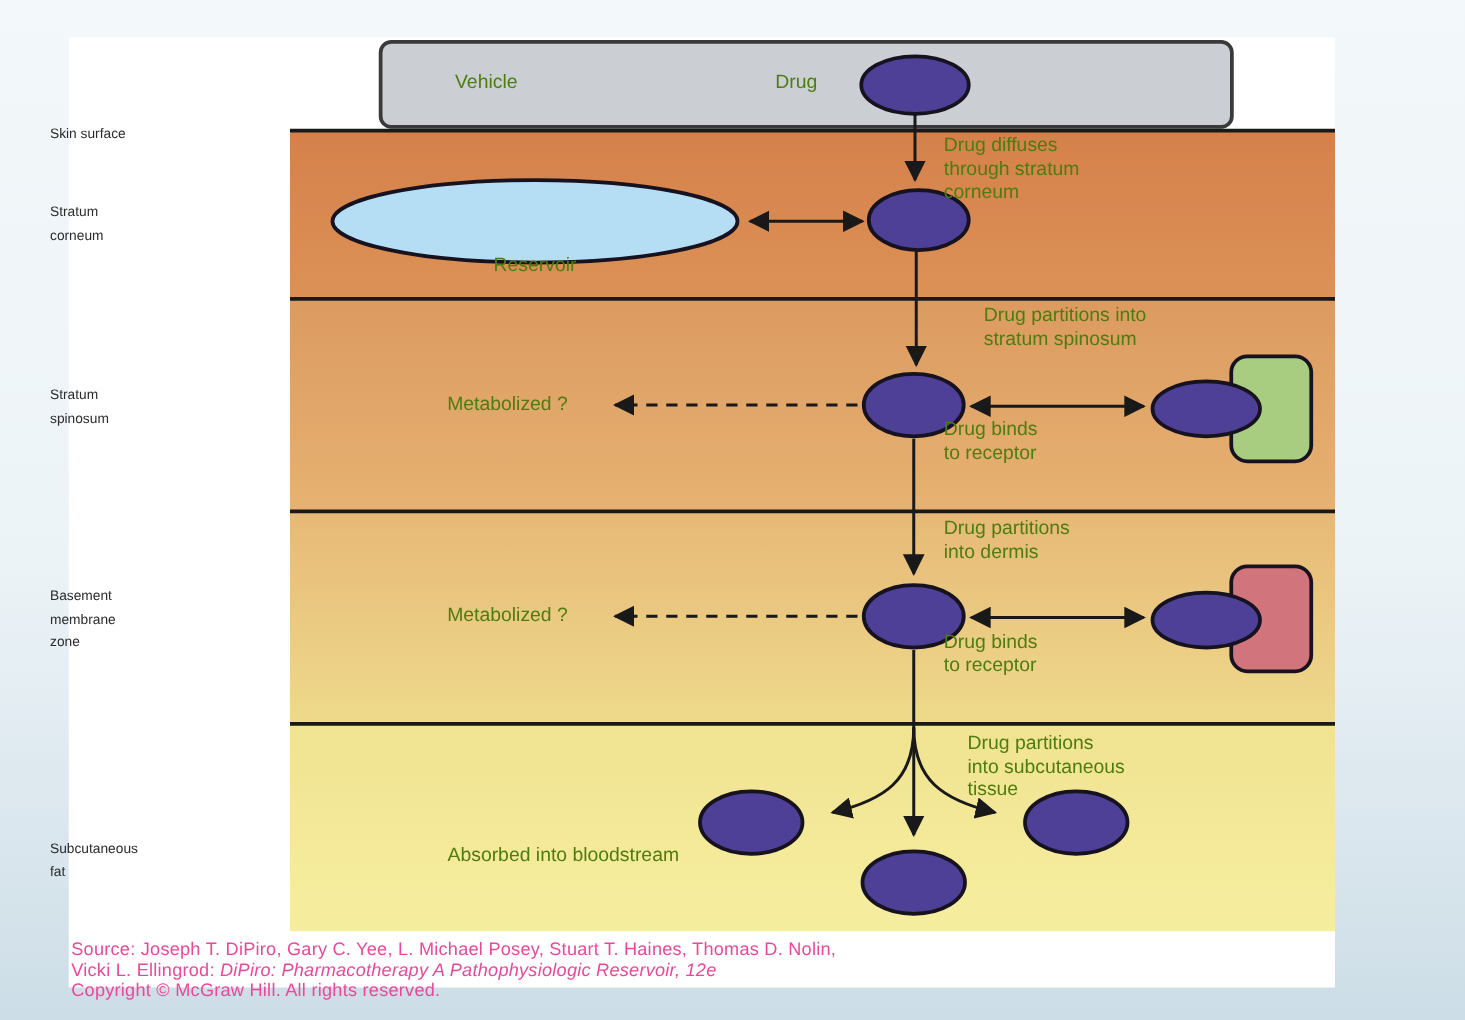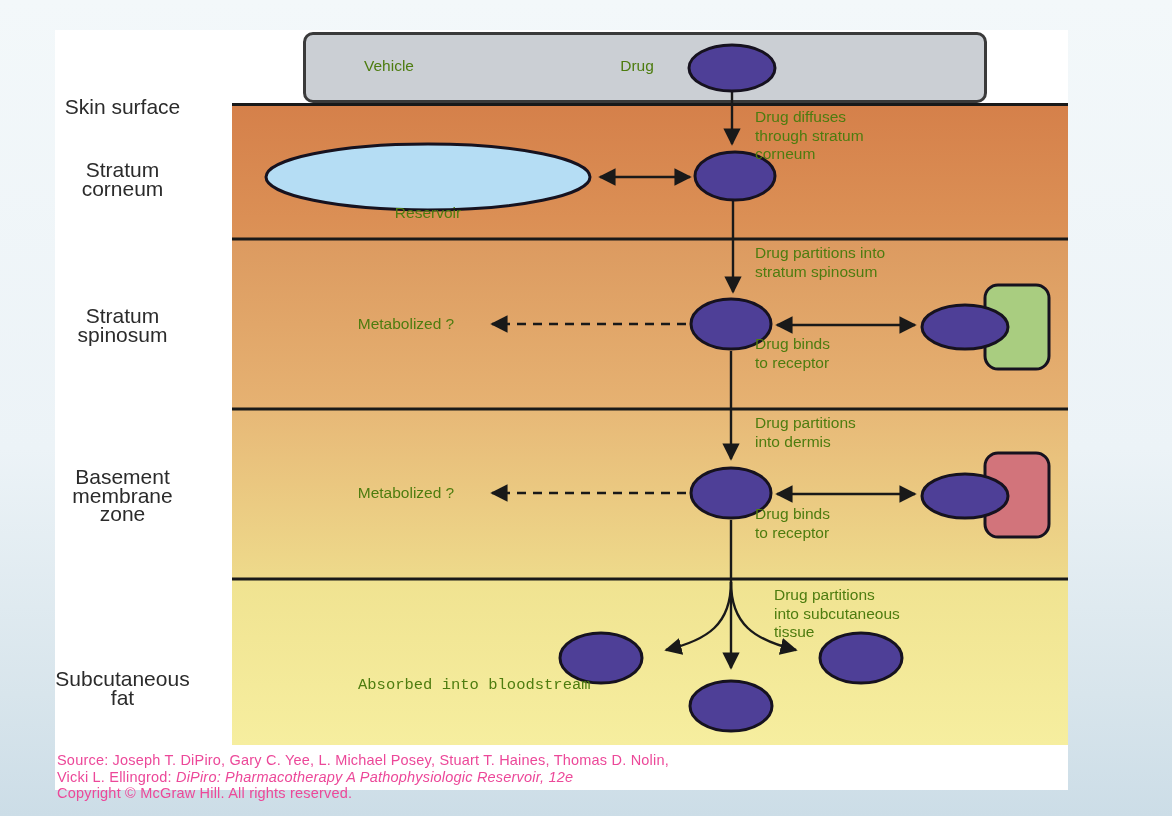--- a/index.html
+++ b/index.html
@@ -23,22 +23,22 @@
   .vehicle-box {
     position: absolute; left: 303px; top: 32px; width: 684px; height: 71px;
     background: #cbcfd4; border: 3px solid #3a3a3a; border-radius: 10px;
   }
   svg.overlay { position: absolute; left: 0; top: 0; width: 1172px; height: 816px; pointer-events: none; }
   .figtext {
     position: absolute; color: #4d7c0f; font-size: 15.5px; line-height: 18.5px;
     white-space: pre-line;
   }
   .layer-label {
-    position: absolute; left: 40px; width: 165px; text-align: center;
-    color: #2b2b2b; font-size: 21px; line-height: 18.5px; white-space: pre-line;
+    position: absolute; left: 40px; width: 165px; text-align: left;
+    color: #2b2b2b; font-size: 11px; line-height: 18.5px; white-space: pre-line;
   }
   .center-text { text-align: center; }
   .right-text { text-align: center; }
   .source-block {
     position: absolute; left: 57px; top: 752px; width: 1000px;
     color: #ec4899; font-size: 14.5px; line-height: 16.5px; letter-spacing: 0.2px;
   }
   .source-block i { font-style: italic; }
 </style>
 </head>
@@ -110,32 +110,32 @@
 spinosum</div>
 <div class="layer-label" style="top:468px;">Basement
 membrane
 zone</div>
 <div class="layer-label" style="top:670px;">Subcutaneous
 fat</div>
 
 <div class="figtext" style="left:755px; top:108px;">Drug diffuses
 through stratum
 corneum</div>
-<div class="figtext" style="left:755px; top:244px;">Drug partitions into
+<div class="figtext" style="left:787px; top:244px;">Drug partitions into
 stratum spinosum</div>
 <div class="figtext right-text" style="left:332px; top:315px; width:148px;">Metabolized ?</div>
 <div class="figtext" style="left:755px; top:335px;">Drug binds
 to receptor</div>
 <div class="figtext" style="left:755px; top:414px;">Drug partitions
 into dermis</div>
 <div class="figtext right-text" style="left:332px; top:484px; width:148px;">Metabolized ?</div>
 <div class="figtext" style="left:755px; top:505px;">Drug binds
 to receptor</div>
 <div class="figtext" style="left:774px; top:586px;">Drug partitions
 into subcutaneous
 tissue</div>
-<div class="figtext" style="left:358px; top:676px;font-family:Liberation Mono, monospace;">Absorbed into bloodstream</div>
+<div class="figtext" style="left:358px; top:676px;">Absorbed into bloodstream</div>
 
 <div class="source-block">
   <div>Source: Joseph T. DiPiro, Gary C. Yee, L. Michael Posey, Stuart T. Haines, Thomas D. Nolin,</div>
   <div><span>Vicki L. Ellingrod: </span><i>DiPiro: Pharmacotherapy A Pathophysiologic Reservoir, 12e</i></div>
   <div>Copyright © McGraw Hill. All rights reserved.</div>
 </div>
 
 </body></html>

